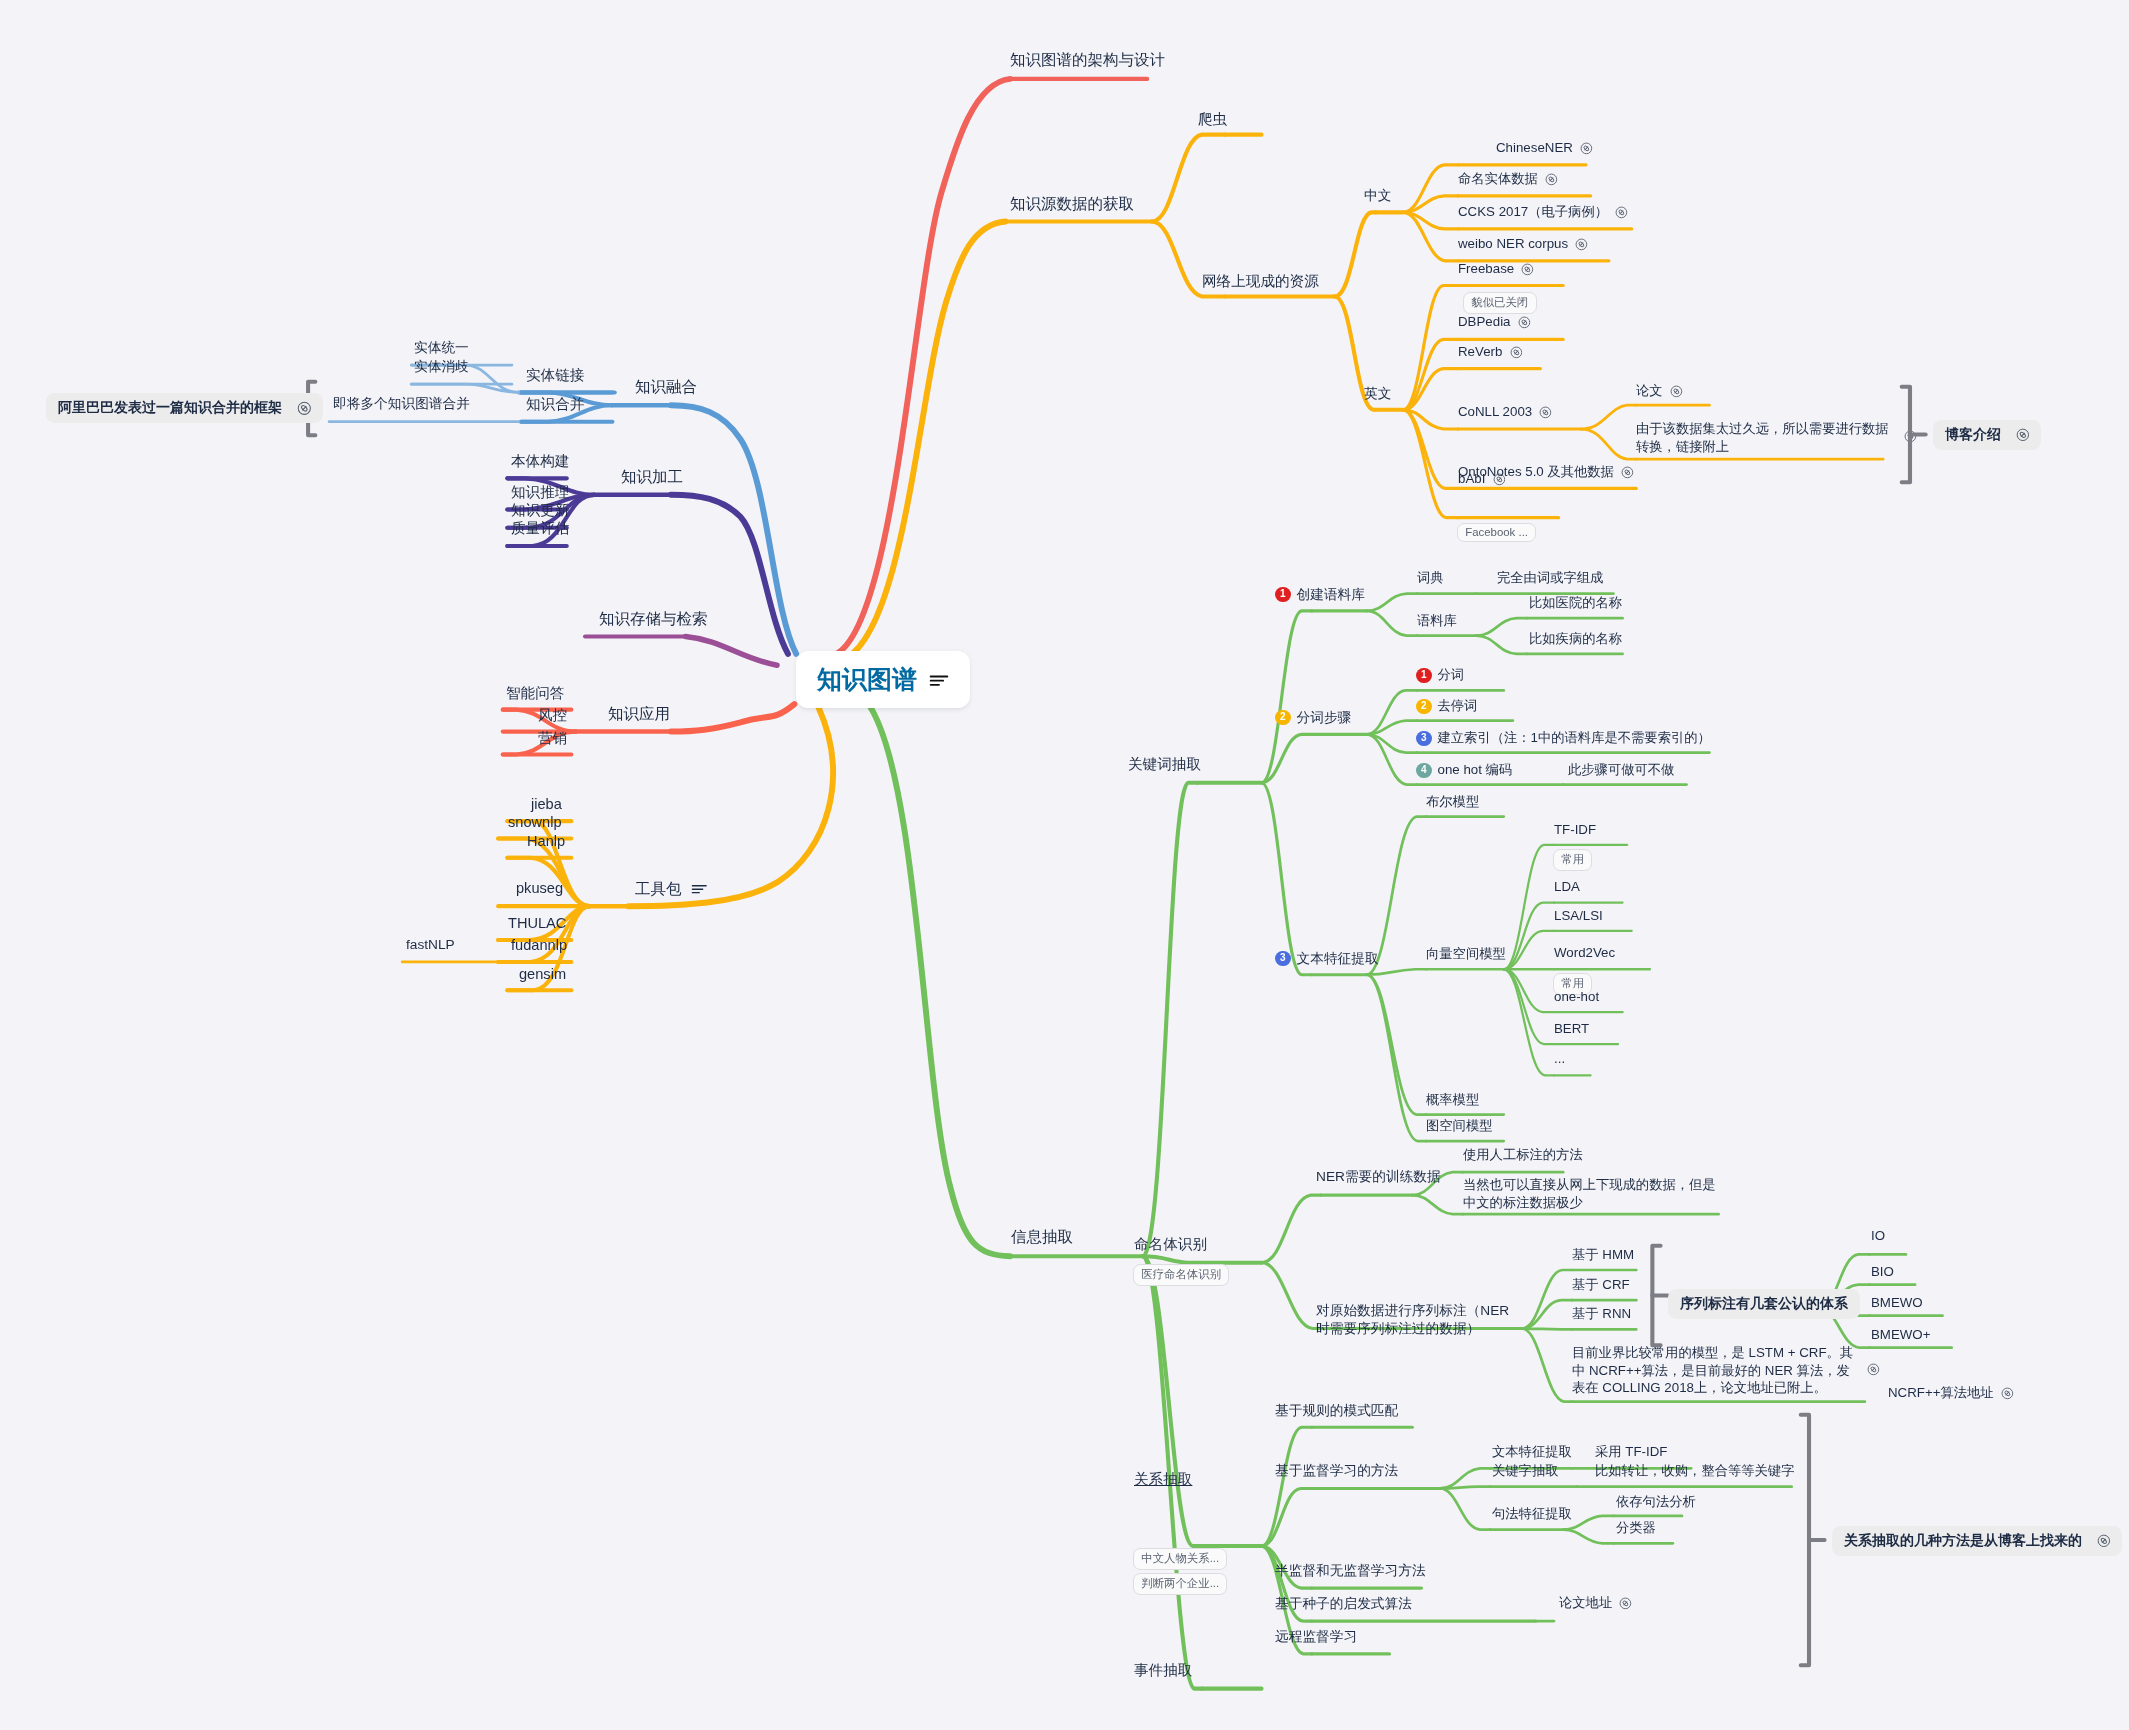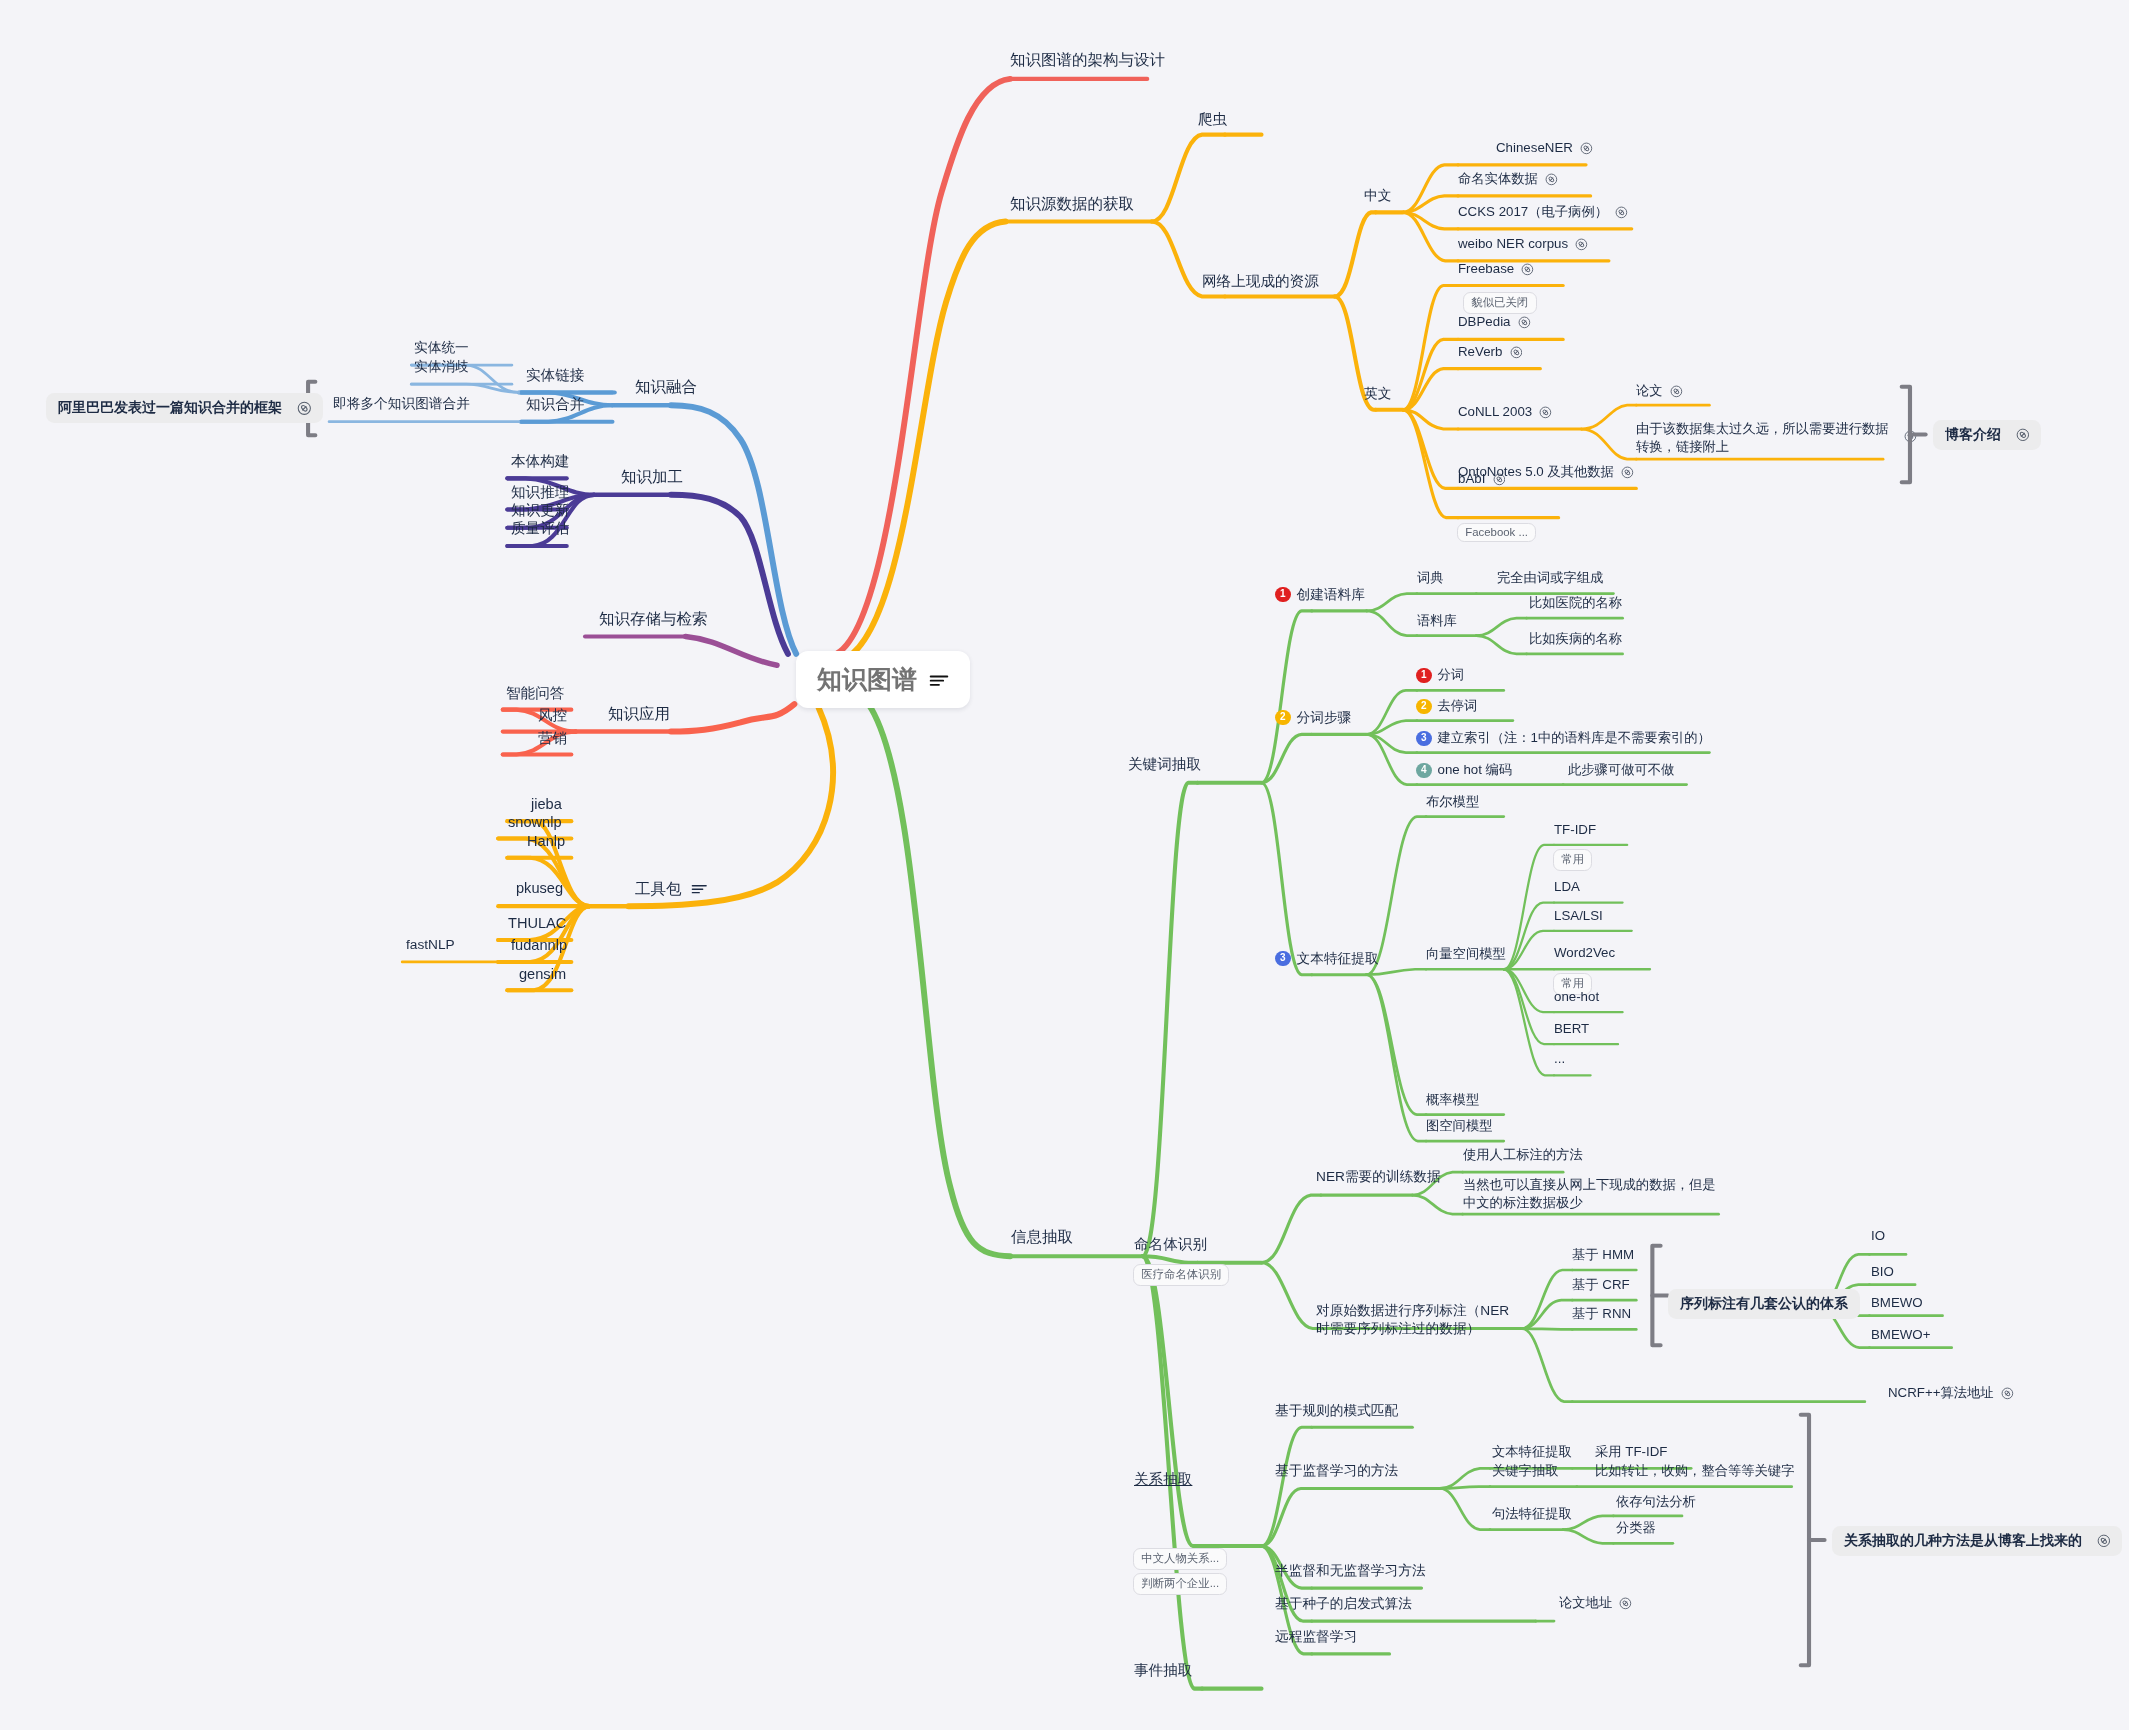--- a/index.html
+++ b/index.html
@@ -4,21 +4,21 @@
 <style>
   html,body{margin:0;padding:0;background:#f4f4f8;}
   body{font-family:"Liberation Sans","DejaVu Sans",sans-serif;}
   #stage{position:relative;width:2129px;height:1731px;background:#f4f4f8;overflow:hidden;}
   svg#links{position:absolute;left:0;top:0;width:2129px;height:1731px;pointer-events:none;}
   .node{position:absolute;white-space:nowrap;color:#1d2b44;display:flex;align-items:center;}
   .node .txt{display:inline-block;}
   .ml{font-size:13.7px;line-height:1.25;}
   .root{
     background:#fff;border-radius:12px;
-    padding:12px 21px;font-size:25px;font-weight:bold;color:#737373;
+    padding:12px 21px;font-size:25px;font-weight:bold;color:#0369a1;
     box-shadow:0 1.4px 4.6px rgba(30,40,60,.10);
     display:flex;align-items:center;gap:12px;
   }
   .lvl1{font-size:15.5px;}
   .lvl2{font-size:14.6px;}
   .lvl3{font-size:13.7px;}
   .lvl4{font-size:13.3px;}
   .summary{
     background:#ececed;border-radius:8.2px;padding:6px 12px;
     font-size:14px;font-weight:bold;color:#1d2b44;display:flex;align-items:center;gap:7.3px;
@@ -688,20 +688,30 @@
     </div>
 <div class="node ml lvl4" style="left:1572px;top:1247px;">
   <span class="txt">基于 HMM</span>
     </div>
 <div class="node ml lvl4" style="left:1572px;top:1277px;">
   <span class="txt">基于 CRF</span>
     </div>
 <div class="node ml lvl4" style="left:1572px;top:1306px;">
   <span class="txt">基于 RNN</span>
     </div>
+<div class="node ml lvl4 multi" style="left:1572px;top:1344px;width:320px;align-items:flex-start;">
+  <span class="txt multi" style="width:288px;">目前业界比较常用的模型，是 LSTM + CRF。其中 NCRF++算法，是目前最好的 NER 算法，发表在 COLLING 2018上，论文地址已附上。</span>
+  <span class="link-icon" style="margin-top:19px;">
+        <svg width="12.8" height="12.8" viewBox="0 0 24 24">
+          <circle cx="12" cy="12" r="10" fill="none" stroke="#3d4757" stroke-width="1.7"></circle>
+          <path d="M9.2 14.8 L14.8 9.2" stroke="#3d4757" stroke-width="1.9" stroke-linecap="round"></path>
+          <ellipse cx="12" cy="12" rx="3.2" ry="5.4" transform="rotate(-45 12 12)" fill="none" stroke="#3d4757" stroke-width="1.7"></ellipse>
+        </svg>
+      </span>
+</div>
 
 <svg class="bracket" style="left:1645px;top:1243px;" width="33" height="105" viewBox="0 0 72 230">
   <path d="M34 6 L16 6 L16 224 L34 224" fill="none" stroke="#7d7d85" stroke-width="9" stroke-linecap="round" stroke-linejoin="round"></path>
   <line x1="16" y1="115" x2="50" y2="115" stroke="#7d7d85" stroke-width="9" stroke-linecap="round"></line>
 </svg>
 <div class="node summary" style="left:1668px;top:1289px;">
   <span class="txt">序列标注有几套公认的体系</span>
     </div>
 
 <div class="node ml lvl4" style="left:1871px;top:1228px;">

